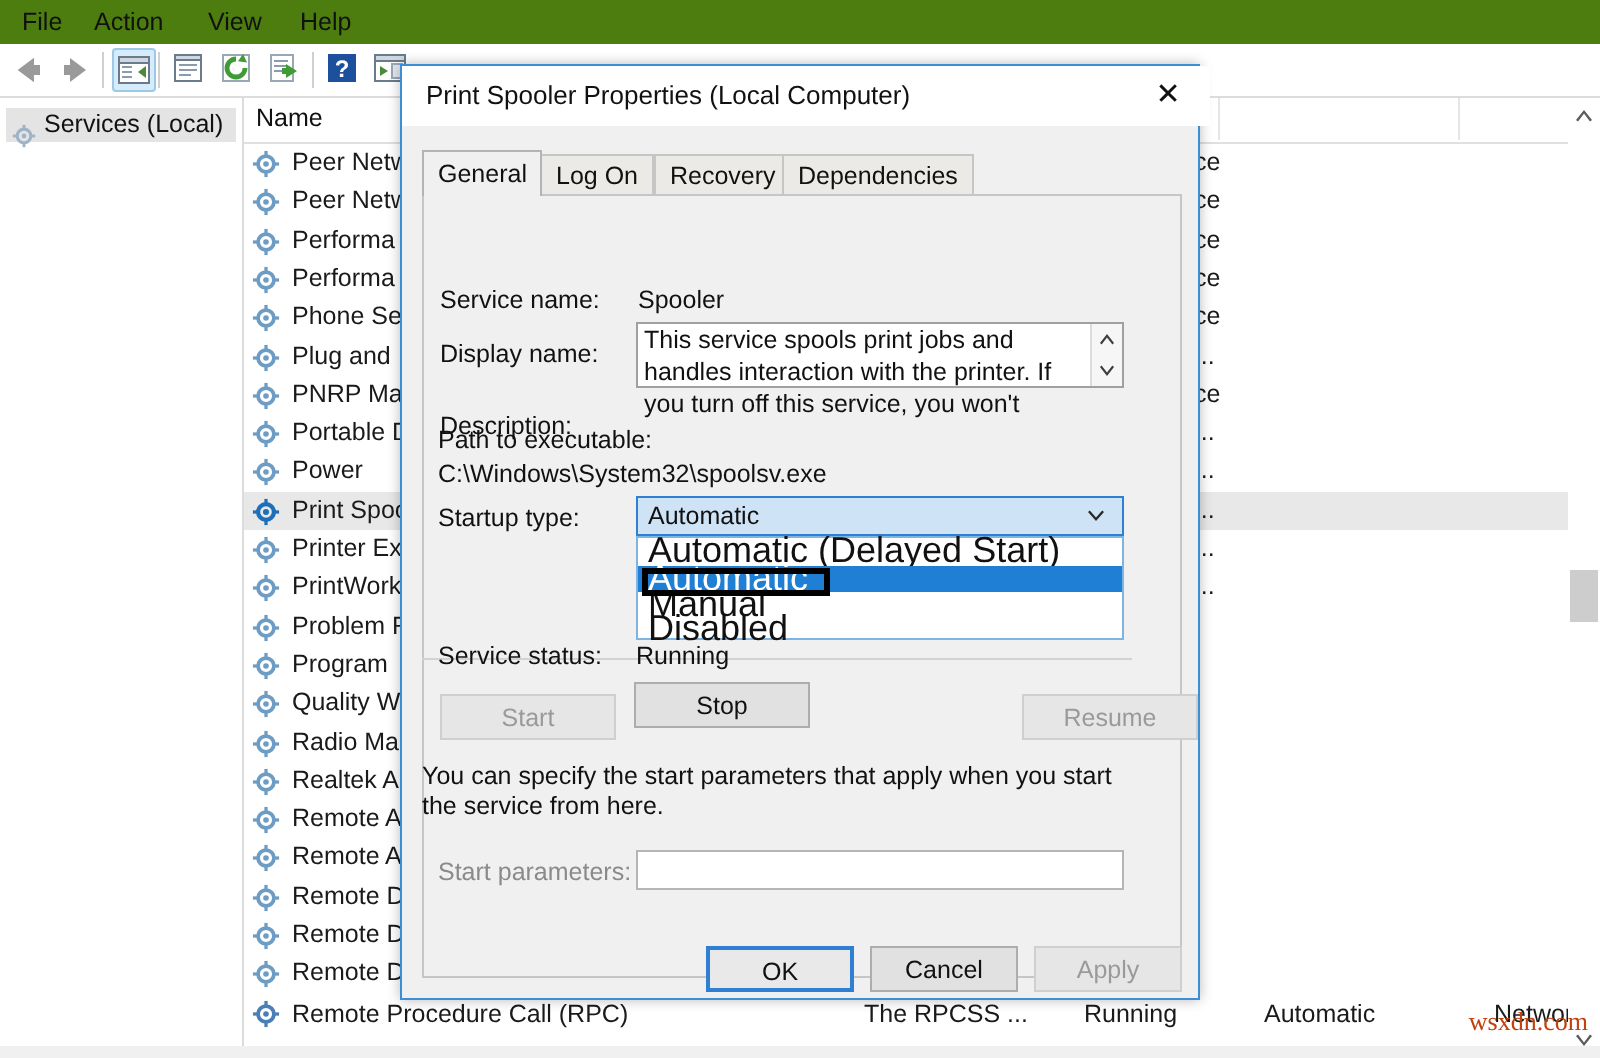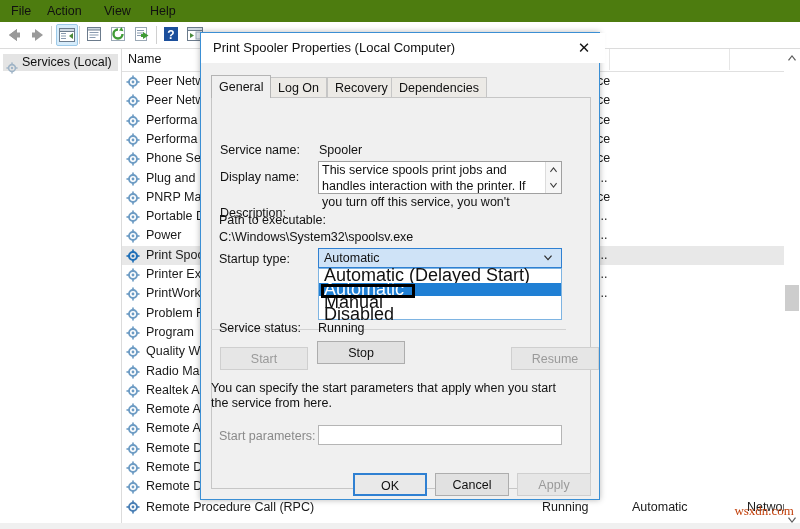--- a/index.html
+++ b/index.html
@@ -482,20 +482,21 @@
           <svg width="14" height="14" viewBox="0 0 12 12">
               <circle cx="6" cy="6" r="3.4" fill="none" stroke="#4a7fb5" stroke-width="1.6"></circle>
               <circle cx="6" cy="6" r="1.2" fill="#4a7fb5"></circle>
               <rect x="5.3" y="0.4" width="1.4" height="2.2" fill="#4a7fb5"></rect>
               <rect x="5.3" y="9.4" width="1.4" height="2.2" fill="#4a7fb5"></rect>
               <rect x="0.4" y="5.3" width="2.2" height="1.4" fill="#4a7fb5"></rect>
               <rect x="9.4" y="5.3" width="2.2" height="1.4" fill="#4a7fb5"></rect>
             </svg>
         </span>
         <span class="cell c-name">Remote Procedure Call (RPC)</span>
+        <span class="cell c-desc">The RPCSS ...</span>
         <span class="cell c-status">Running</span>
         <span class="cell c-startup">Automatic</span>
         <span class="cell c-logon">Network S...</span>
       </div>
 
       <div class="vscroll">
         <div class="up">
           <svg width="16" height="17" viewBox="0 0 16 17">
               <path d="M8 6 L12 11 L11 11.8 L8 7.8 L5 11.8 L4 11 Z" fill="#5b5b5b"></path>
             </svg>

